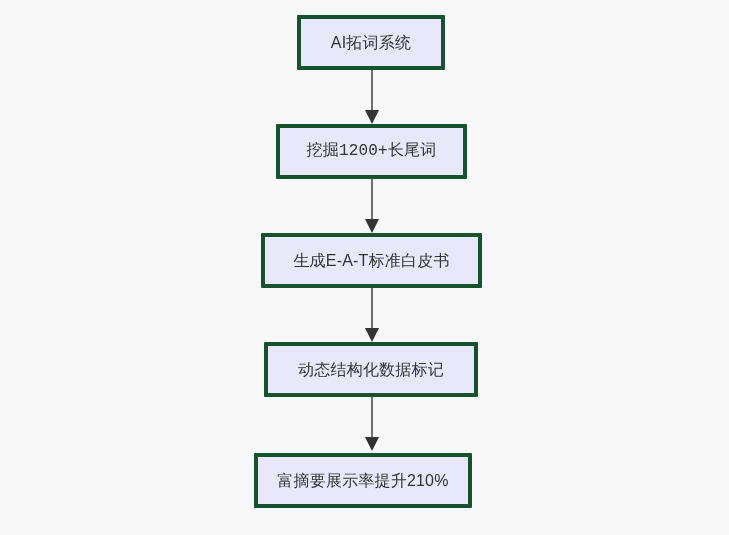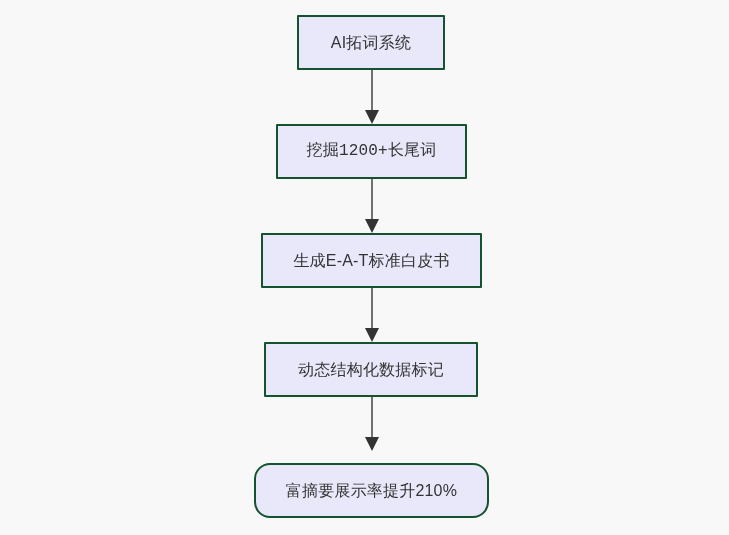--- a/index.html
+++ b/index.html
@@ -19,21 +19,21 @@
     position: relative;
     width: 729px;
     height: 535px;
     background: #f8f8f8;
   }
 
   .node {
     position: absolute;
     box-sizing: border-box;
     background: #e9e8fb;
-    border: 2px solid #14532d;
+    border: 4px solid #14532d;
     border-radius: 1px;
     display: flex;
     align-items: center;
     justify-content: center;
     color: #333333;
     font-size: 16px;
     line-height: 1.2;
     letter-spacing: 0.2px;
     white-space: nowrap;
     font-family: "Liberation Sans", "DejaVu Sans", sans-serif;
@@ -96,17 +96,17 @@
   </div>
 
   <div class="node" style="left:264px; top:342px; width:214px; height:55px;">
     <span class="node-label">动态结构化数据标记</span>
   </div>
 
   <div class="node" style="left:261px; top:233px; width:221px; height:55px;">
     <span class="node-label">生成E-A-T标准白皮书</span>
   </div>
 
-  <div class="node" style="left:254px; top:463px; width:235px; height:55px;border-radius:16px;">
+  <div class="node" style="left:254px; top:453px; width:218px; height:55px;">
     <span class="node-label">富摘要展示率提升210%</span>
   </div>
 
 </div>
 
 </body></html>

